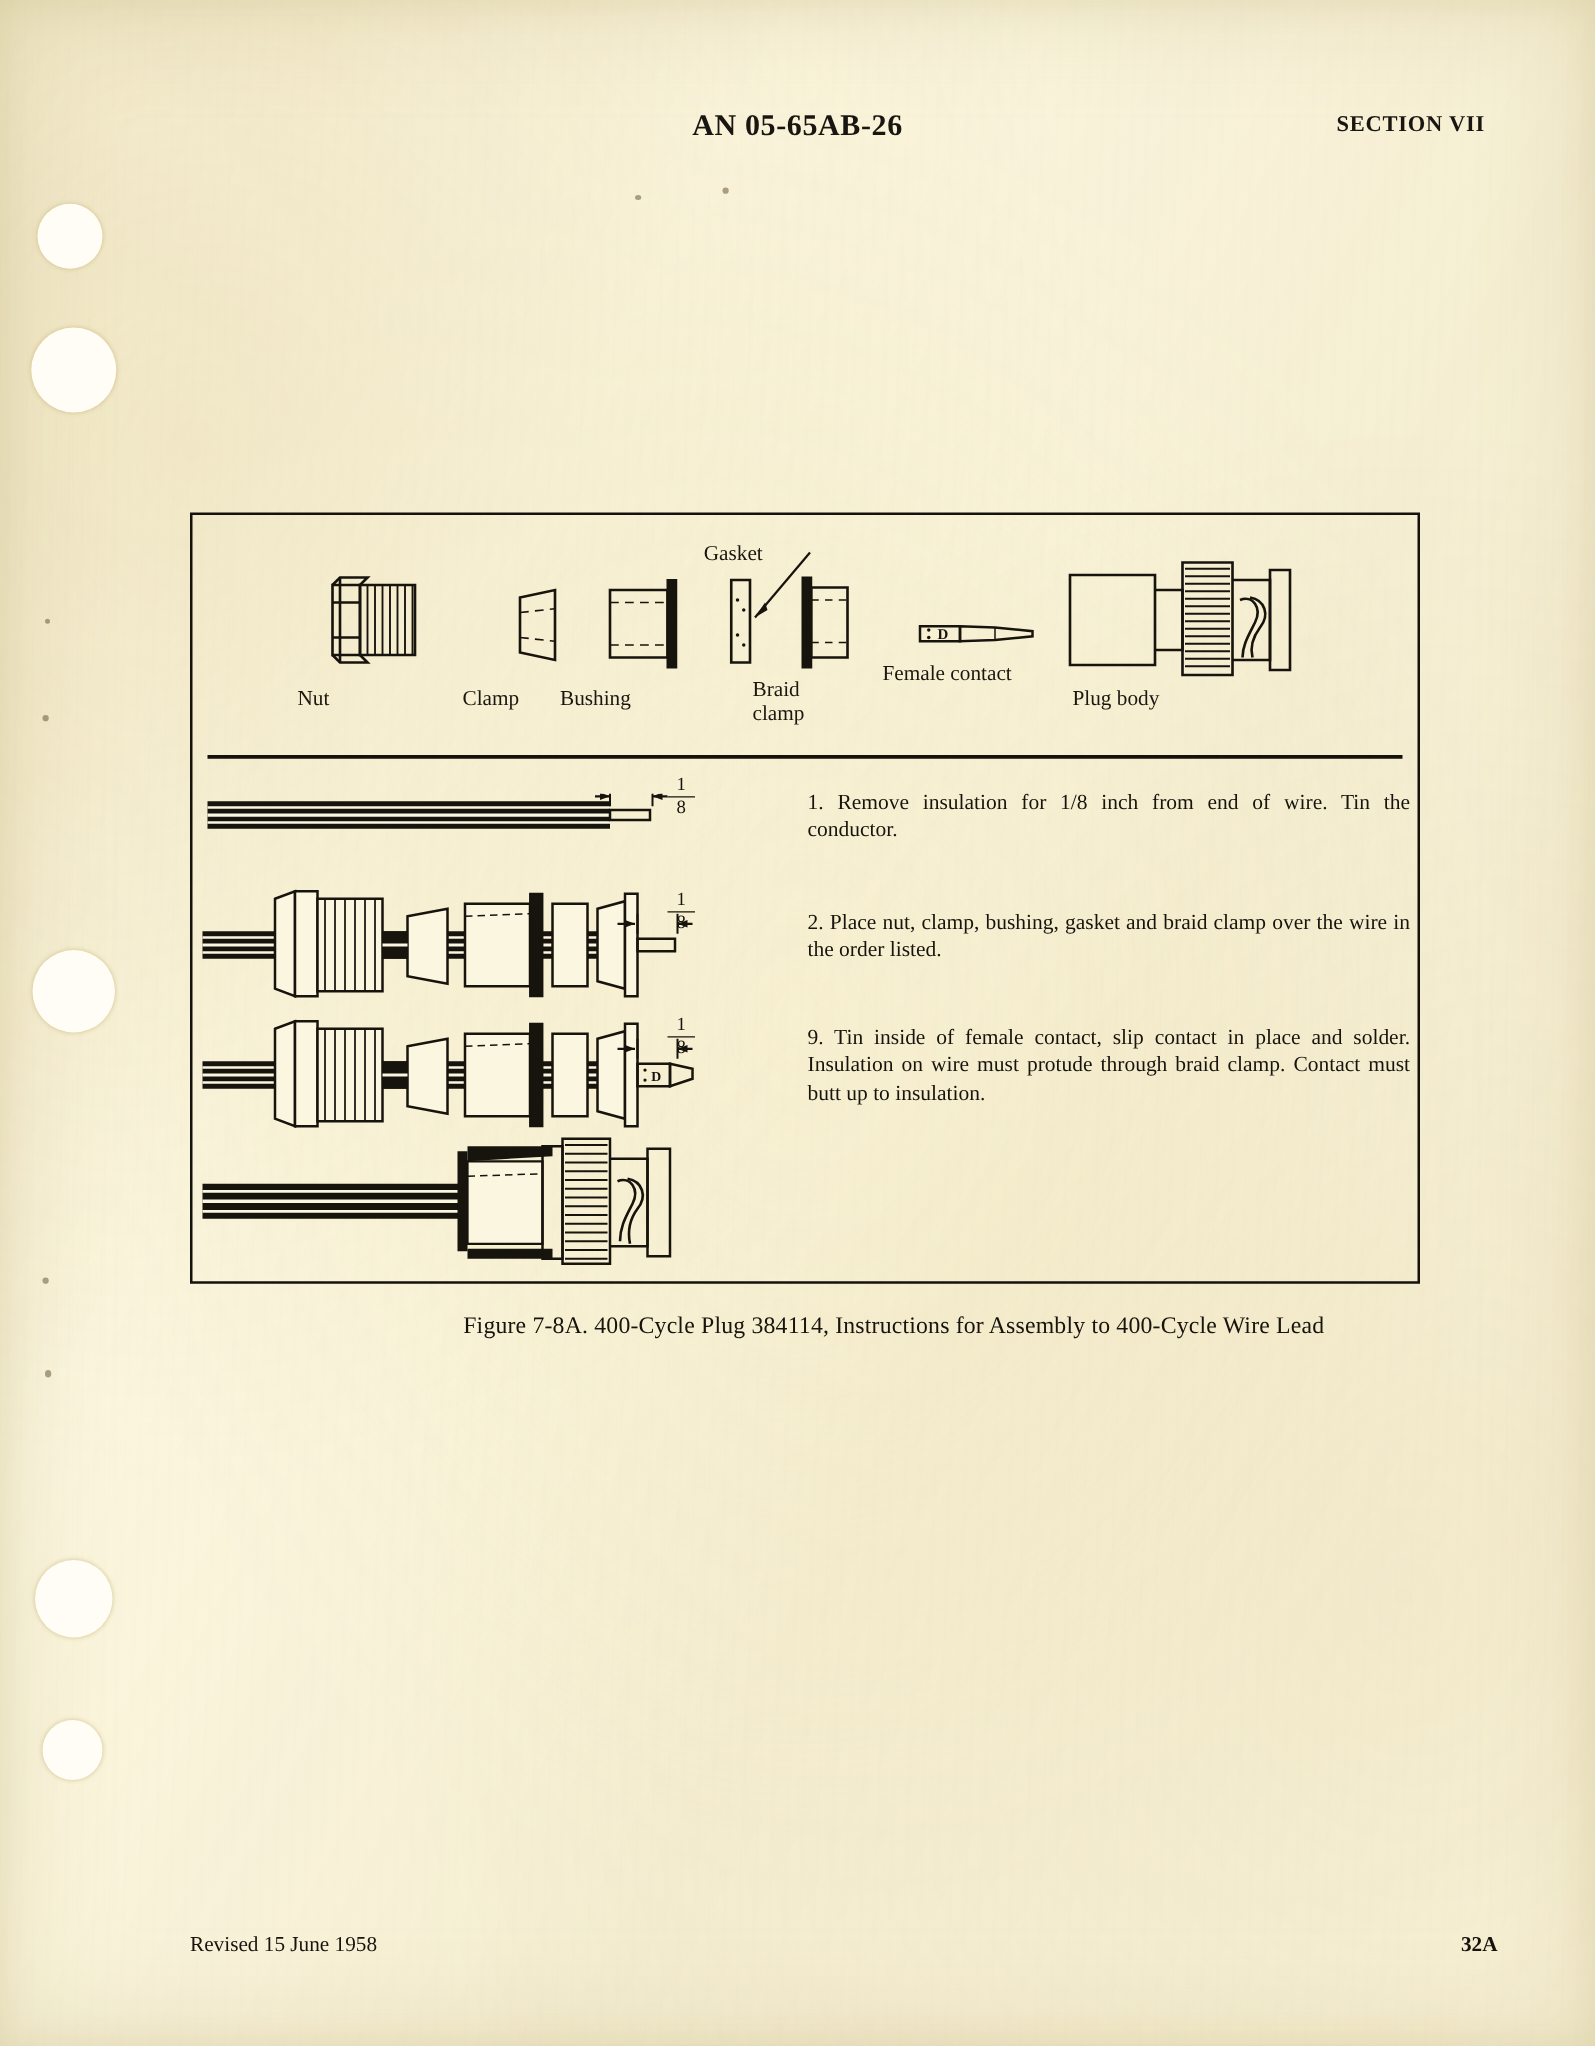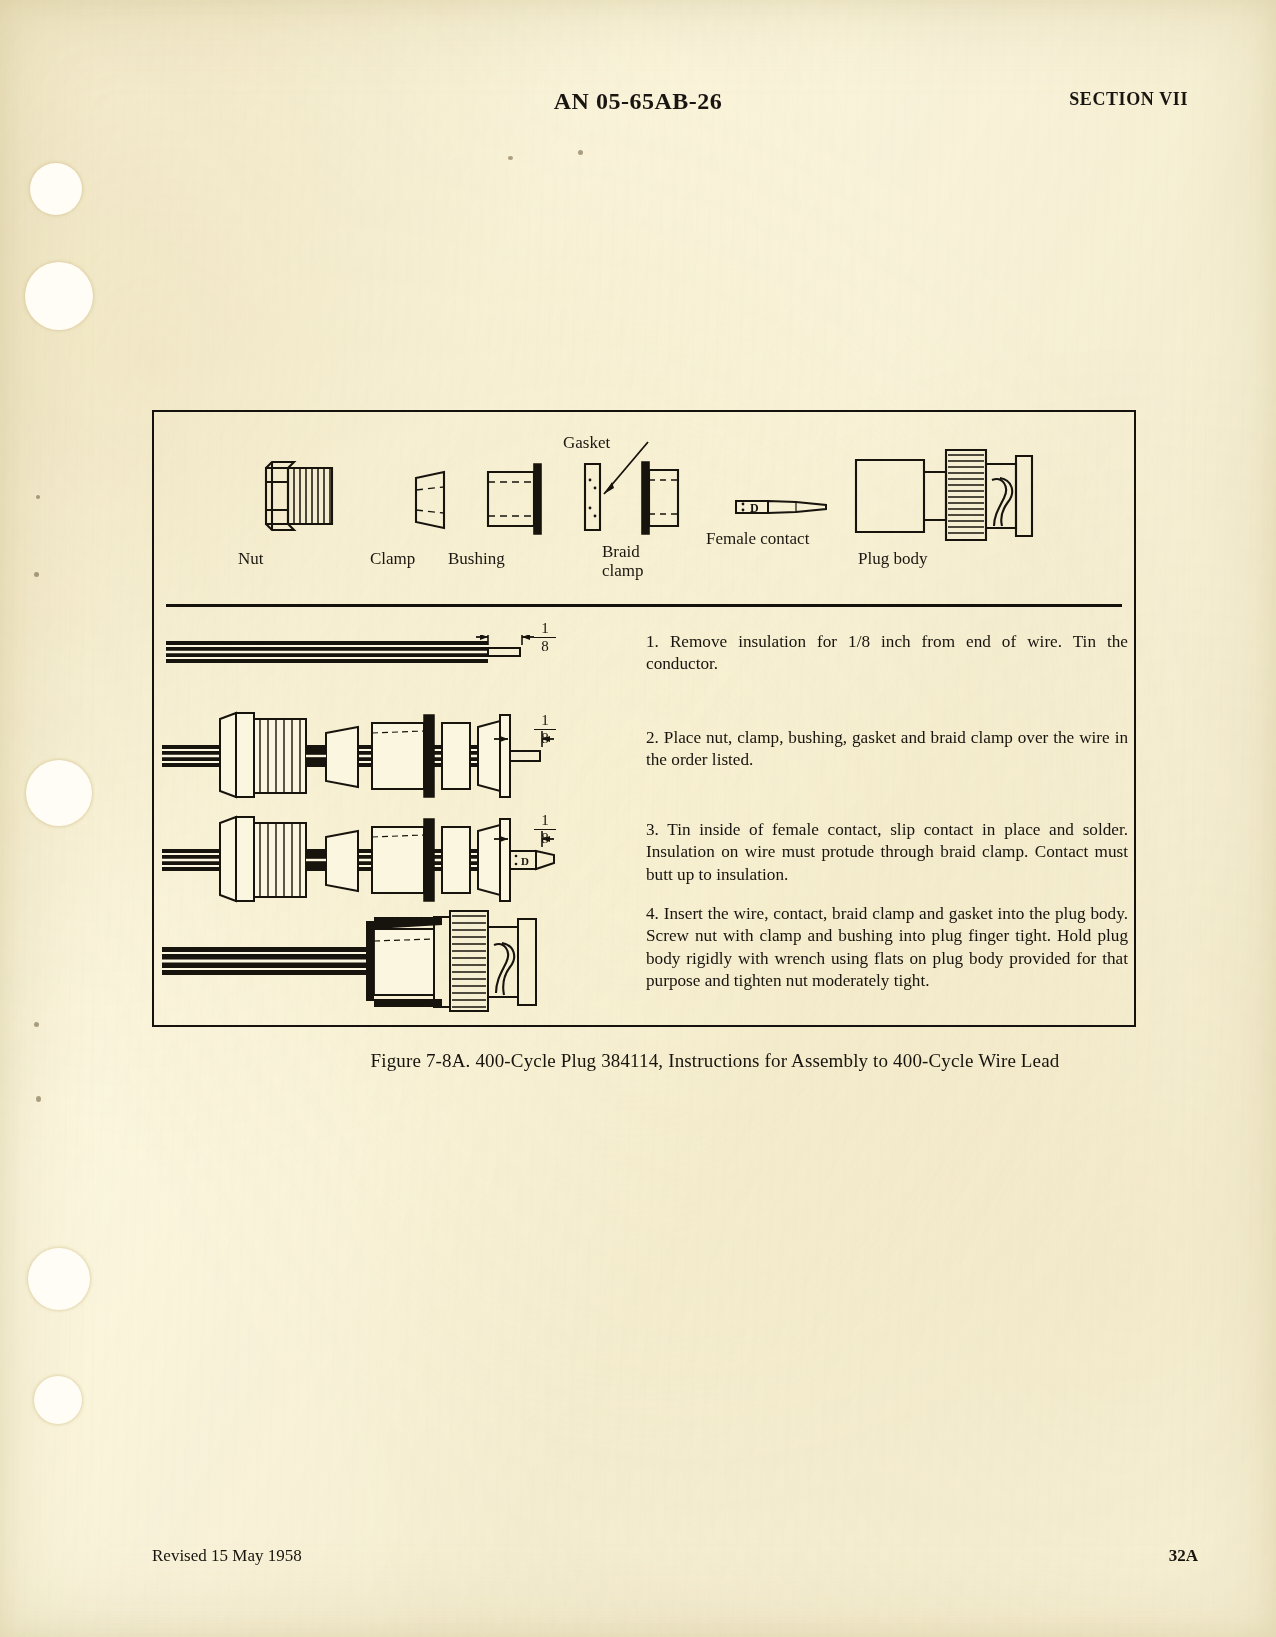--- a/index.html
+++ b/index.html
@@ -445,21 +445,21 @@
         <path d="M352 26 L352 42" stroke="#17130d" stroke-width="1.6"></path>
         <path d="M384 26 L384 42" stroke="#17130d" stroke-width="1.6"></path>
         <path d="M396 34 L384 34" stroke="#17130d" stroke-width="1.8"></path>
         <path d="M384 34 L392 31 L392 37 Z" fill="#17130d"></path>
       </svg>
     </div>
     <div class="frac" style="left:382px; top:206px;">
       <span class="num">1</span>
       <span class="den">8</span>
     </div>
-    <div class="step-text" style="top:212px;">3.  Tin inside of female contact, slip contact in place and solder.  Insulation on wire must protude through braid clamp.  Contact must butt up to insulation.</div>
+    <div class="step-text" style="top:212px;">9.  Tin inside of female contact, slip contact in place and solder.  Insulation on wire must protude through braid clamp.  Contact must butt up to insulation.</div>
 
     <div class="step-draw" style="top:296px;">
       <svg width="400" height="110" viewBox="0 0 400 110">
 
         <path d="M4 44 L210 44 L210 72 L4 72 Z" fill="#17130d"></path>
         <path d="M4 50 L210 50" stroke="#fbf6e0" stroke-width="2.2"></path>
         <path d="M4 58 L210 58" stroke="#fbf6e0" stroke-width="2.8"></path>
         <path d="M4 66 L210 66" stroke="#fbf6e0" stroke-width="2.2"></path>
 
         <path d="M208 18 L216 18 L216 98 L208 98 Z" fill="#17130d"></path>
@@ -478,22 +478,21 @@
         </g>
         <path d="M330 24 L360 24 L360 94 L330 94" fill="none" stroke="#17130d" stroke-width="2"></path>
         <path d="M360 16 L378 16 L378 102 L360 102 Z" fill="none" stroke="#17130d" stroke-width="2"></path>
 
         <g fill="none" stroke="#17130d" stroke-width="2.1">
           <path d="M336 42 C346 38 354 48 348 60 C343 70 338 78 338 90"></path>
           <path d="M344 40 C356 42 360 54 352 64 C346 72 344 82 346 92"></path>
         </g>
       </svg>
     </div>
-    <div class="step-text" style="top:296px;">4.  Insert the wire, contact, braid clamp and gasket into the plug body.   Screw nut with clamp and bushing into plug finger tight.  Hold plug body rigidly with wrench using flats on plug body provided for that purpose and tighten nut moderately tight.</div>
   </div>
 </div>
 
 <div class="fig-caption">Figure 7-8A.  400-Cycle Plug 384114,  Instructions for Assembly to 400-Cycle Wire Lead</div>
 
 <div class="footer">
-  <span class="rev">Revised 15 May 1958</span>
+  <span class="rev">Revised 15 June 1958</span>
   <span class="pg">32A</span>
 </div>
 
 </body></html>

